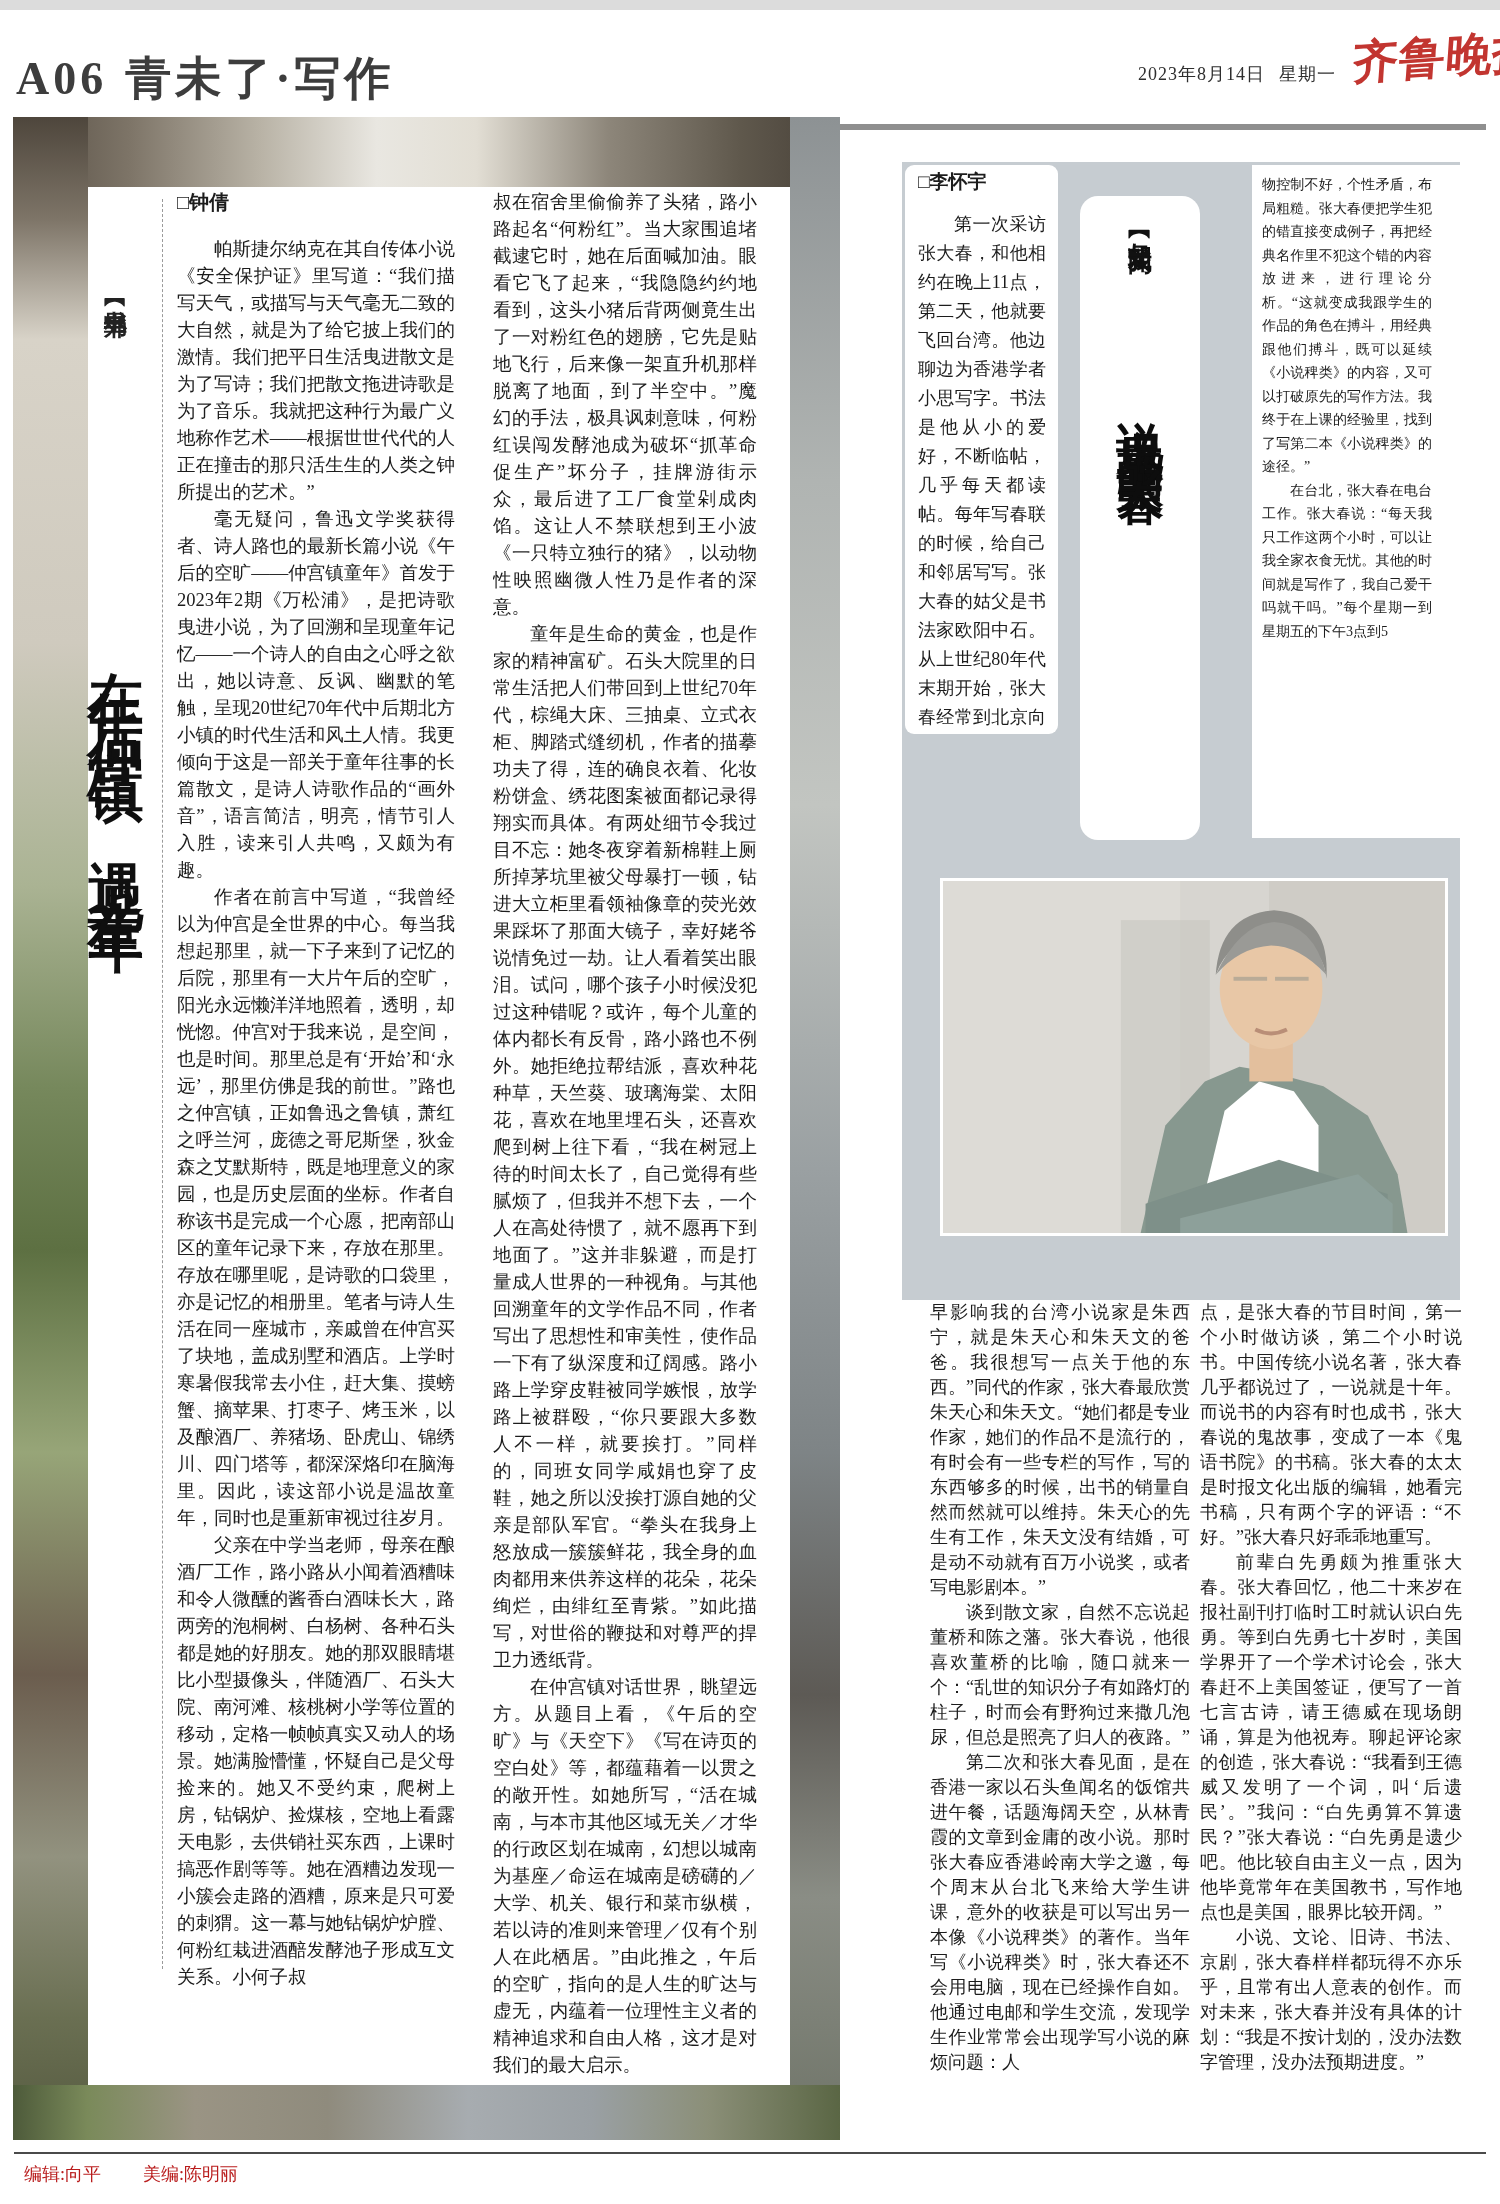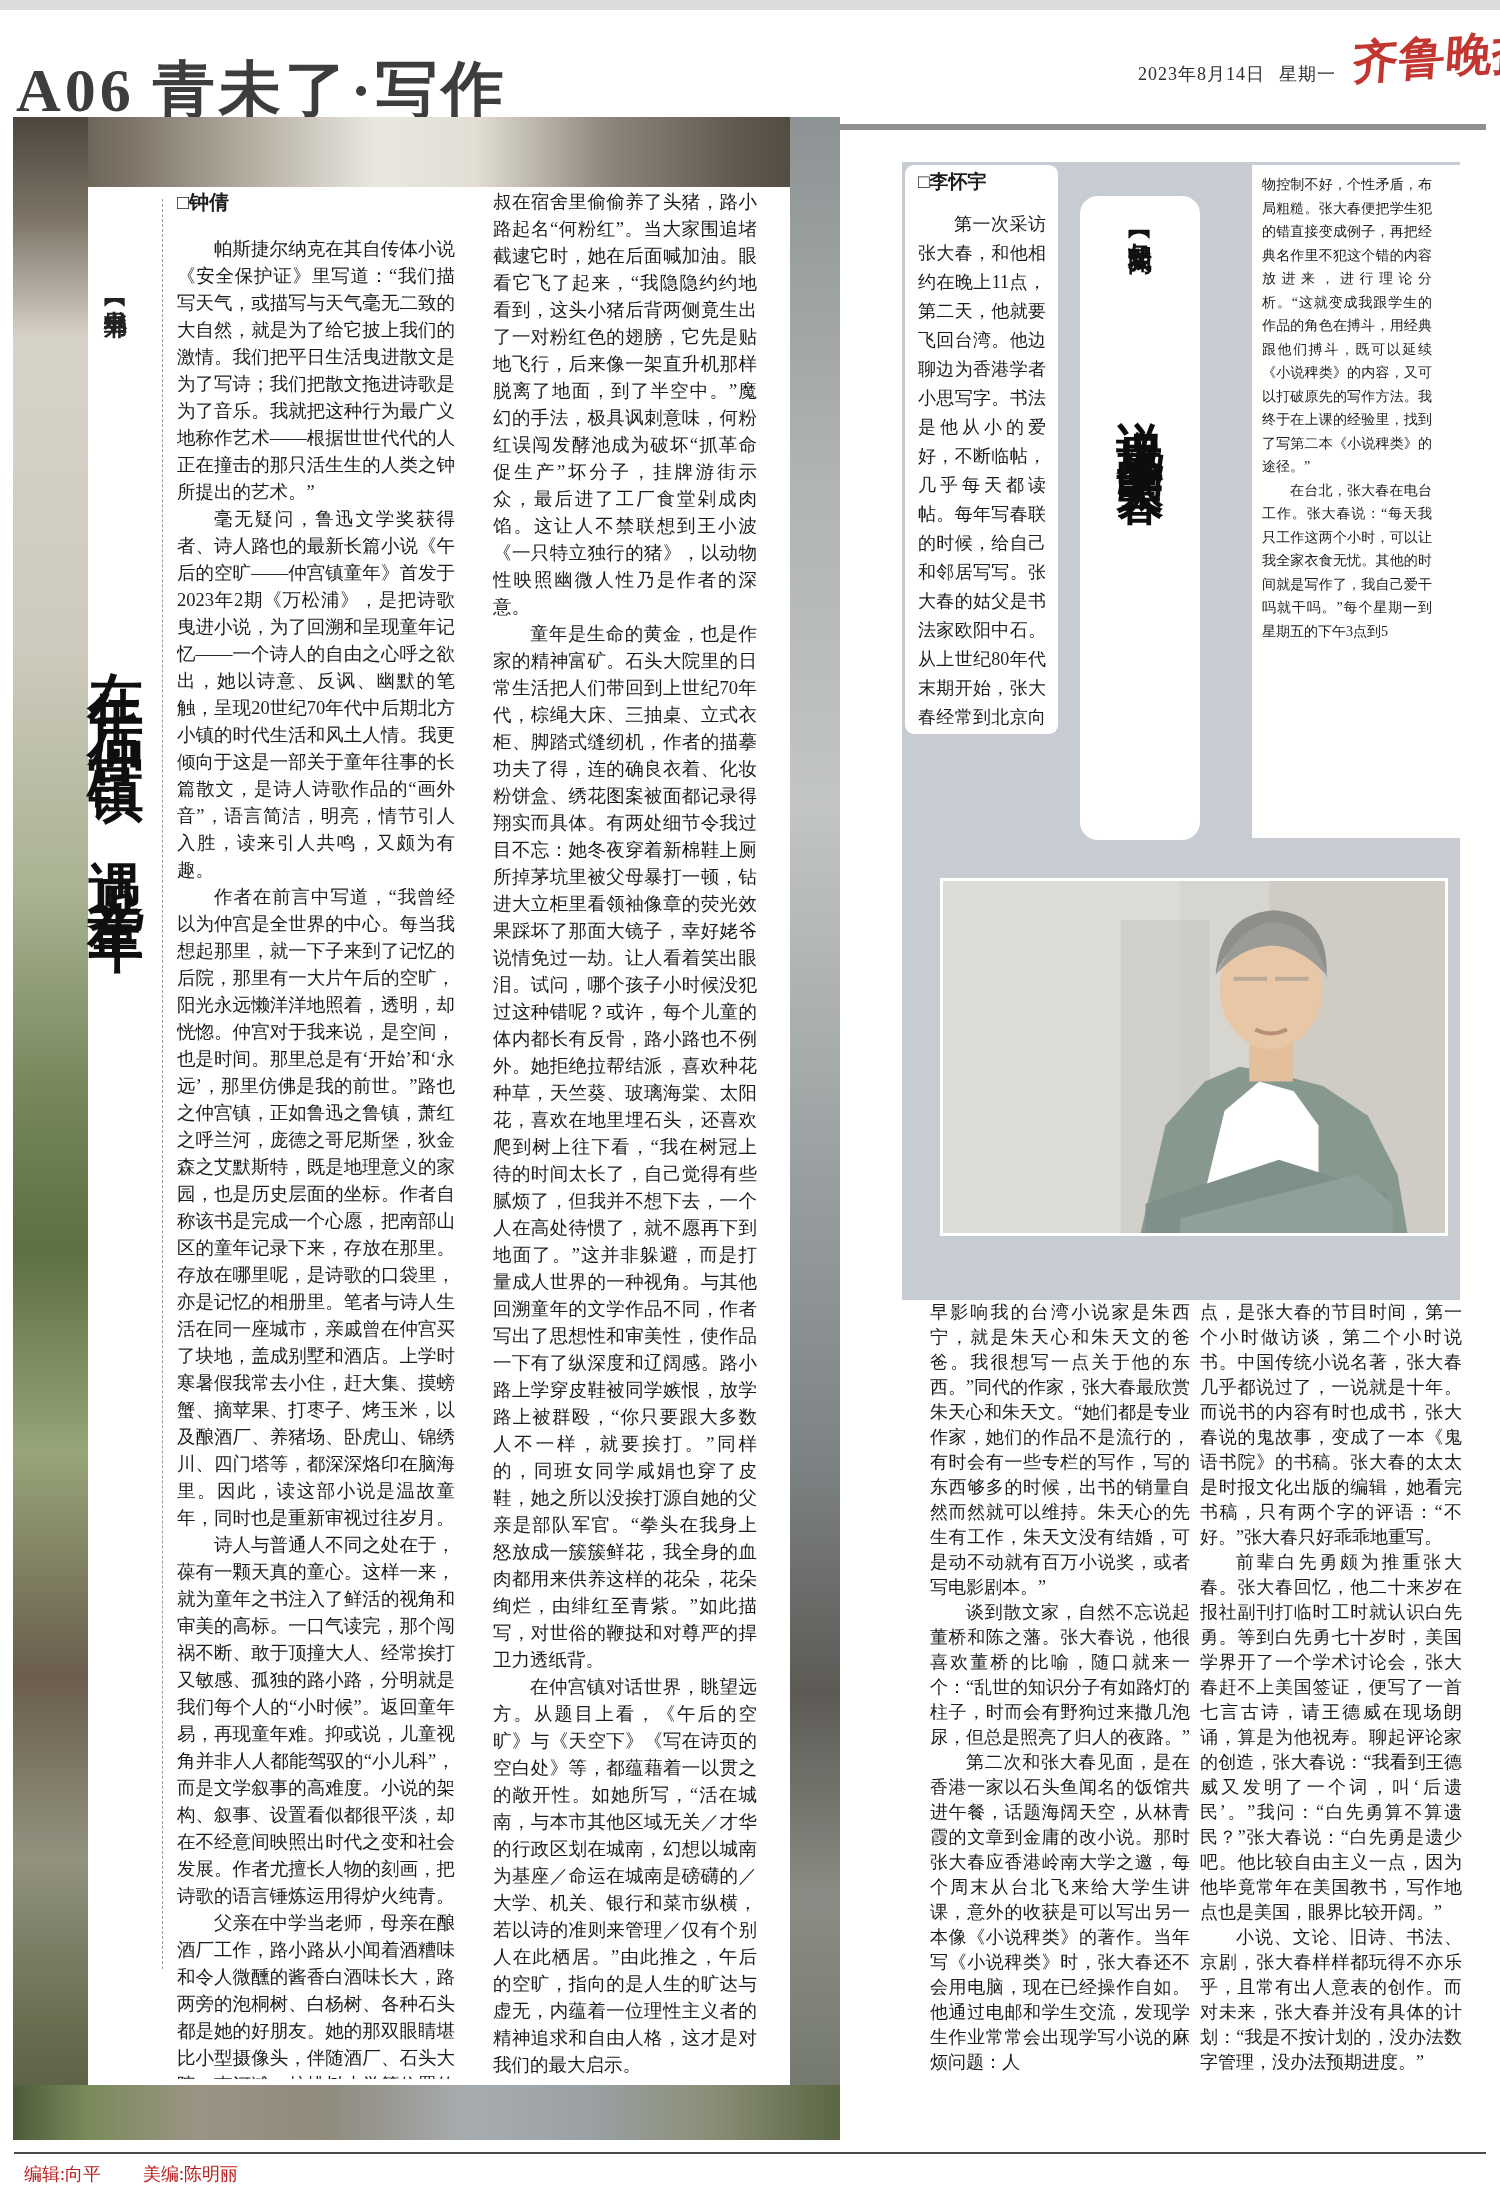--- a/index.html
+++ b/index.html
@@ -2,21 +2,21 @@
 <html><head>
 <meta charset="utf-8">
 <style>
   html,body{margin:0;padding:0;}
   body{width:1500px;height:2204px;position:relative;background:#ffffff;
        font-family:"Liberation Serif","DejaVu Serif",serif;color:#1c1c1c;overflow:hidden;}
   #page{position:absolute;inset:0;overflow:hidden;}
   .scan-edge{position:absolute;left:0;top:0;width:1500px;height:10px;background:#dcdcdc;}
 
   
-  .hdr-left{position:absolute;left:16px;top:48px;font-size:62px;font-weight:bold;color:#3d3d3d;letter-spacing:4px;text-align:center;}
+  .hdr-left{position:absolute;left:16px;top:48px;font-size:46px;font-weight:bold;color:#3d3d3d;letter-spacing:4px;text-align:center;}
   .hdr-left .pageno{margin-right:18px;}
   .hdr-date{position:absolute;left:1138px;top:62px;font-size:18px;color:#2e2e2e;letter-spacing:1px;}
   .hdr-date span{margin-right:14px;margin-top:16px;}
   .masthead{position:absolute;left:1352px;top:26px;font-size:46px;font-weight:bold;color:#c23530;
             transform:rotate(-4deg) skewX(-8deg);letter-spacing:1px;white-space:nowrap;}
   .hdr-rule{position:absolute;left:14px;top:124px;width:1472px;height:6px;background:#8f8f8f;}
 
   
   .pf{position:absolute;}
   .pf-top{left:13px;top:117px;width:827px;height:70px;
@@ -95,21 +95,20 @@
   <div class="lbox">
     <div class="lkicker">【书里书外】</div>
     <div class="lrule"></div>
     <div class="ltitle">在午后仲宫镇，遇见童年</div>
     <div class="lcol lcol1">
       <div class="byline">□钟倩</div>
       <div class="coltext">
           <p>帕斯捷尔纳克在其自传体小说《安全保护证》里写道：“我们描写天气，或描写与天气毫无二致的大自然，就是为了给它披上我们的激情。我们把平日生活曳进散文是为了写诗；我们把散文拖进诗歌是为了音乐。我就把这种行为最广义地称作艺术——根据世世代代的人正在撞击的那只活生生的人类之钟所提出的艺术。”</p>
           <p>毫无疑问，鲁迅文学奖获得者、诗人路也的最新长篇小说《午后的空旷——仲宫镇童年》首发于2023年2期《万松浦》，是把诗歌曳进小说，为了回溯和呈现童年记忆——一个诗人的自由之心呼之欲出，她以诗意、反讽、幽默的笔触，呈现20世纪70年代中后期北方小镇的时代生活和风土人情。我更倾向于这是一部关于童年往事的长篇散文，是诗人诗歌作品的“画外音”，语言简洁，明亮，情节引人入胜，读来引人共鸣，又颇为有趣。</p>
           <p>作者在前言中写道，“我曾经以为仲宫是全世界的中心。每当我想起那里，就一下子来到了记忆的后院，那里有一大片午后的空旷，阳光永远懒洋洋地照着，透明，却恍惚。仲宫对于我来说，是空间，也是时间。那里总是有‘开始’和‘永远’，那里仿佛是我的前世。”路也之仲宫镇，正如鲁迅之鲁镇，萧红之呼兰河，庞德之哥尼斯堡，狄金森之艾默斯特，既是地理意义的家园，也是历史层面的坐标。作者自称该书是完成一个心愿，把南部山区的童年记录下来，存放在那里。存放在哪里呢，是诗歌的口袋里，亦是记忆的相册里。笔者与诗人生活在同一座城市，亲戚曾在仲宫买了块地，盖成别墅和酒店。上学时寒暑假我常去小住，赶大集、摸螃蟹、摘苹果、打枣子、烤玉米，以及酿酒厂、养猪场、卧虎山、锦绣川、四门塔等，都深深烙印在脑海里。因此，读这部小说是温故童年，同时也是重新审视过往岁月。</p>
-          <p>诗人与普通人不同之处在于，葆有一颗天真的童心。这样一来，就为童年之书注入了鲜活的视角和审美的高标。一口气读完，那个闯祸不断、敢于顶撞大人、经常挨打又敏感、孤独的路小路，分明就是我们每个人的“小时候”。返回童年易，再现童年难。抑或说，儿童视角并非人人都能驾驭的“小儿科”，而是文学叙事的高难度。小说的架构、叙事、设置看似都很平淡，却在不经意间映照出时代之变和社会发展。作者尤擅长人物的刻画，把诗歌的语言锤炼运用得炉火纯青。</p>
           <p>父亲在中学当老师，母亲在酿酒厂工作，路小路从小闻着酒糟味和令人微醺的酱香白酒味长大，路两旁的泡桐树、白杨树、各种石头都是她的好朋友。她的那双眼睛堪比小型摄像头，伴随酒厂、石头大院、南河滩、核桃树小学等位置的移动，定格一帧帧真实又动人的场景。她满脸懵懂，怀疑自己是父母捡来的。她又不受约束，爬树上房，钻锅炉、捡煤核，空地上看露天电影，去供销社买东西，上课时搞恶作剧等等。她在酒糟边发现一小簇会走路的酒糟，原来是只可爱的刺猬。这一幕与她钻锅炉炉膛、何粉红栽进酒醅发酵池子形成互文关系。小何子叔</p>
         </div>
     </div>
     <div class="lcol lcol2">
       <div class="coltext cont">
           <p>叔在宿舍里偷偷养了头猪，路小路起名“何粉红”。当大家围追堵截逮它时，她在后面喊加油。眼看它飞了起来，“我隐隐约约地看到，这头小猪后背两侧竟生出了一对粉红色的翅膀，它先是贴地飞行，后来像一架直升机那样脱离了地面，到了半空中。”魔幻的手法，极具讽刺意味，何粉红误闯发酵池成为破坏“抓革命促生产”坏分子，挂牌游街示众，最后进了工厂食堂剁成肉馅。这让人不禁联想到王小波《一只特立独行的猪》，以动物性映照幽微人性乃是作者的深意。</p>
           <p>童年是生命的黄金，也是作家的精神富矿。石头大院里的日常生活把人们带回到上世纪70年代，棕绳大床、三抽桌、立式衣柜、脚踏式缝纫机，作者的描摹功夫了得，连的确良衣着、化妆粉饼盒、绣花图案被面都记录得翔实而具体。有两处细节令我过目不忘：她冬夜穿着新棉鞋上厕所掉茅坑里被父母暴打一顿，钻进大立柜里看领袖像章的荧光效果踩坏了那面大镜子，幸好姥爷说情免过一劫。让人看着笑出眼泪。试问，哪个孩子小时候没犯过这种错呢？或许，每个儿童的体内都长有反骨，路小路也不例外。她拒绝拉帮结派，喜欢种花种草，天竺葵、玻璃海棠、太阳花，喜欢在地里埋石头，还喜欢爬到树上往下看，“我在树冠上待的时间太长了，自己觉得有些腻烦了，但我并不想下去，一个人在高处待惯了，就不愿再下到地面了。”这并非躲避，而是打量成人世界的一种视角。与其他回溯童年的文学作品不同，作者写出了思想性和审美性，使作品一下有了纵深度和辽阔感。路小路上学穿皮鞋被同学嫉恨，放学路上被群殴，“你只要跟大多数人不一样，就要挨打。”同样的，同班女同学咸娟也穿了皮鞋，她之所以没挨打源自她的父亲是部队军官。“拳头在我身上怒放成一簇簇鲜花，我全身的血肉都用来供养这样的花朵，花朵绚烂，由绯红至青紫。”如此描写，对世俗的鞭挞和对尊严的捍卫力透纸背。</p>
           <p>在仲宫镇对话世界，眺望远方。从题目上看，《午后的空旷》与《天空下》《写在诗页的空白处》等，都蕴藉着一以贯之的敞开性。如她所写，“活在城南，与本市其他区域无关／才华的行政区划在城南，幻想以城南为基座／命运在城南是磅礴的／大学、机关、银行和菜市纵横，若以诗的准则来管理／仅有个别人在此栖居。”由此推之，午后的空旷，指向的是人生的旷达与虚无，内蕴着一位理性主义者的精神追求和自由人格，这才是对我们的最大启示。</p>
         </div>
     </div>

